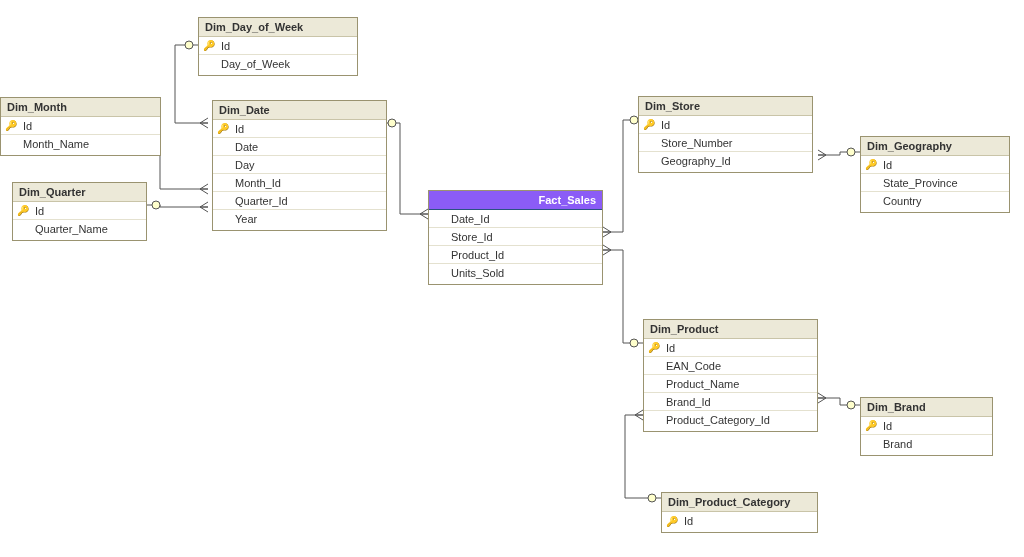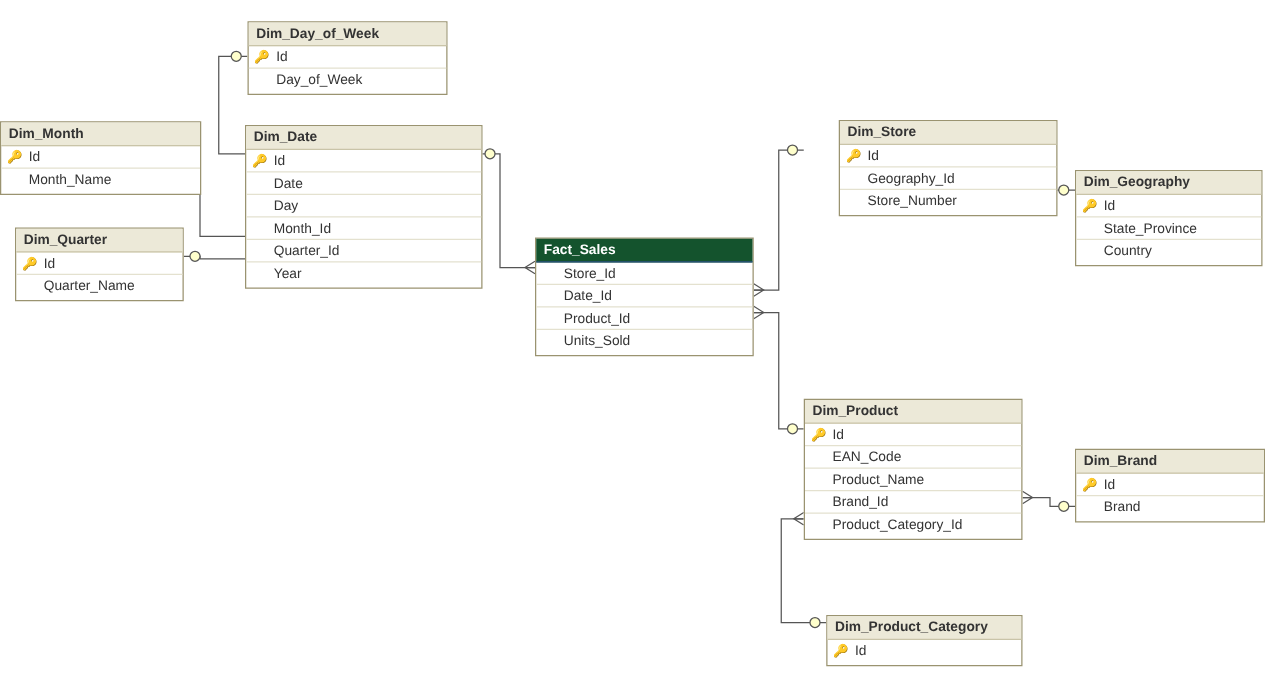--- a/index.html
+++ b/index.html
@@ -31,23 +31,24 @@
     font-size: 11px;
   }
   .tbl .hdr {
     background: #ece9d8;
     border-bottom: 1px solid #c9c4a8;
     padding: 3px 6px;
     font-weight: bold;
     color: #333;
   }
   .tbl.fact .hdr {
-    background: #14532d;
+    background: #8b5cf6;
     color: #ffffff;
     border-bottom: 1px solid #2a5280;
+    text-align: right;
   }
   .tbl .row {
     display: flex;
     align-items: center;
     border-bottom: 1px solid #e4e1cf;
     height: 18px;
     padding: 0 4px;
   }
   .tbl .row:last-child { border-bottom: none; }
   .tbl .key {
@@ -147,21 +148,21 @@
           <span class="key">🔑</span>
           <span class="col">Id</span>
         </div>
       <div class="row">
           <span class="key"></span>
           <span class="col">Quarter_Name</span>
         </div>
     </div>
   </div>
 
-  <div class="tbl" style="left:196px;top:100px;width:190px">
+  <div class="tbl" style="left:212px;top:100px;width:175px">
     <div class="hdr">Dim_Date</div>
     <div class="body">
       <div class="row">
           <span class="key">🔑</span>
           <span class="col">Id</span>
         </div>
       <div class="row">
           <span class="key"></span>
           <span class="col">Date</span>
         </div>
@@ -182,51 +183,51 @@
           <span class="col">Year</span>
         </div>
     </div>
   </div>
 
   <div class="tbl fact" style="left:428px;top:190px;width:175px">
     <div class="hdr">Fact_Sales</div>
     <div class="body">
       <div class="row">
           <span class="key"></span>
+          <span class="col">Date_Id</span>
+        </div>
+      <div class="row">
+          <span class="key"></span>
           <span class="col">Store_Id</span>
         </div>
       <div class="row">
           <span class="key"></span>
-          <span class="col">Date_Id</span>
-        </div>
-      <div class="row">
-          <span class="key"></span>
           <span class="col">Product_Id</span>
         </div>
       <div class="row">
           <span class="key"></span>
           <span class="col">Units_Sold</span>
         </div>
     </div>
   </div>
 
-  <div class="tbl" style="left:671px;top:96px;width:175px">
+  <div class="tbl" style="left:638px;top:96px;width:175px">
     <div class="hdr">Dim_Store</div>
     <div class="body">
       <div class="row">
           <span class="key">🔑</span>
           <span class="col">Id</span>
         </div>
       <div class="row">
           <span class="key"></span>
+          <span class="col">Store_Number</span>
+        </div>
+      <div class="row">
+          <span class="key"></span>
           <span class="col">Geography_Id</span>
-        </div>
-      <div class="row">
-          <span class="key"></span>
-          <span class="col">Store_Number</span>
         </div>
     </div>
   </div>
 
   <div class="tbl" style="left:860px;top:136px;width:150px">
     <div class="hdr">Dim_Geography</div>
     <div class="body">
       <div class="row">
           <span class="key">🔑</span>
           <span class="col">Id</span>
@@ -261,21 +262,21 @@
           <span class="key"></span>
           <span class="col">Brand_Id</span>
         </div>
       <div class="row">
           <span class="key"></span>
           <span class="col">Product_Category_Id</span>
         </div>
     </div>
   </div>
 
-  <div class="tbl" style="left:860px;top:359px;width:152px">
+  <div class="tbl" style="left:860px;top:397px;width:133px">
     <div class="hdr">Dim_Brand</div>
     <div class="body">
       <div class="row">
           <span class="key">🔑</span>
           <span class="col">Id</span>
         </div>
       <div class="row">
           <span class="key"></span>
           <span class="col">Brand</span>
         </div>

